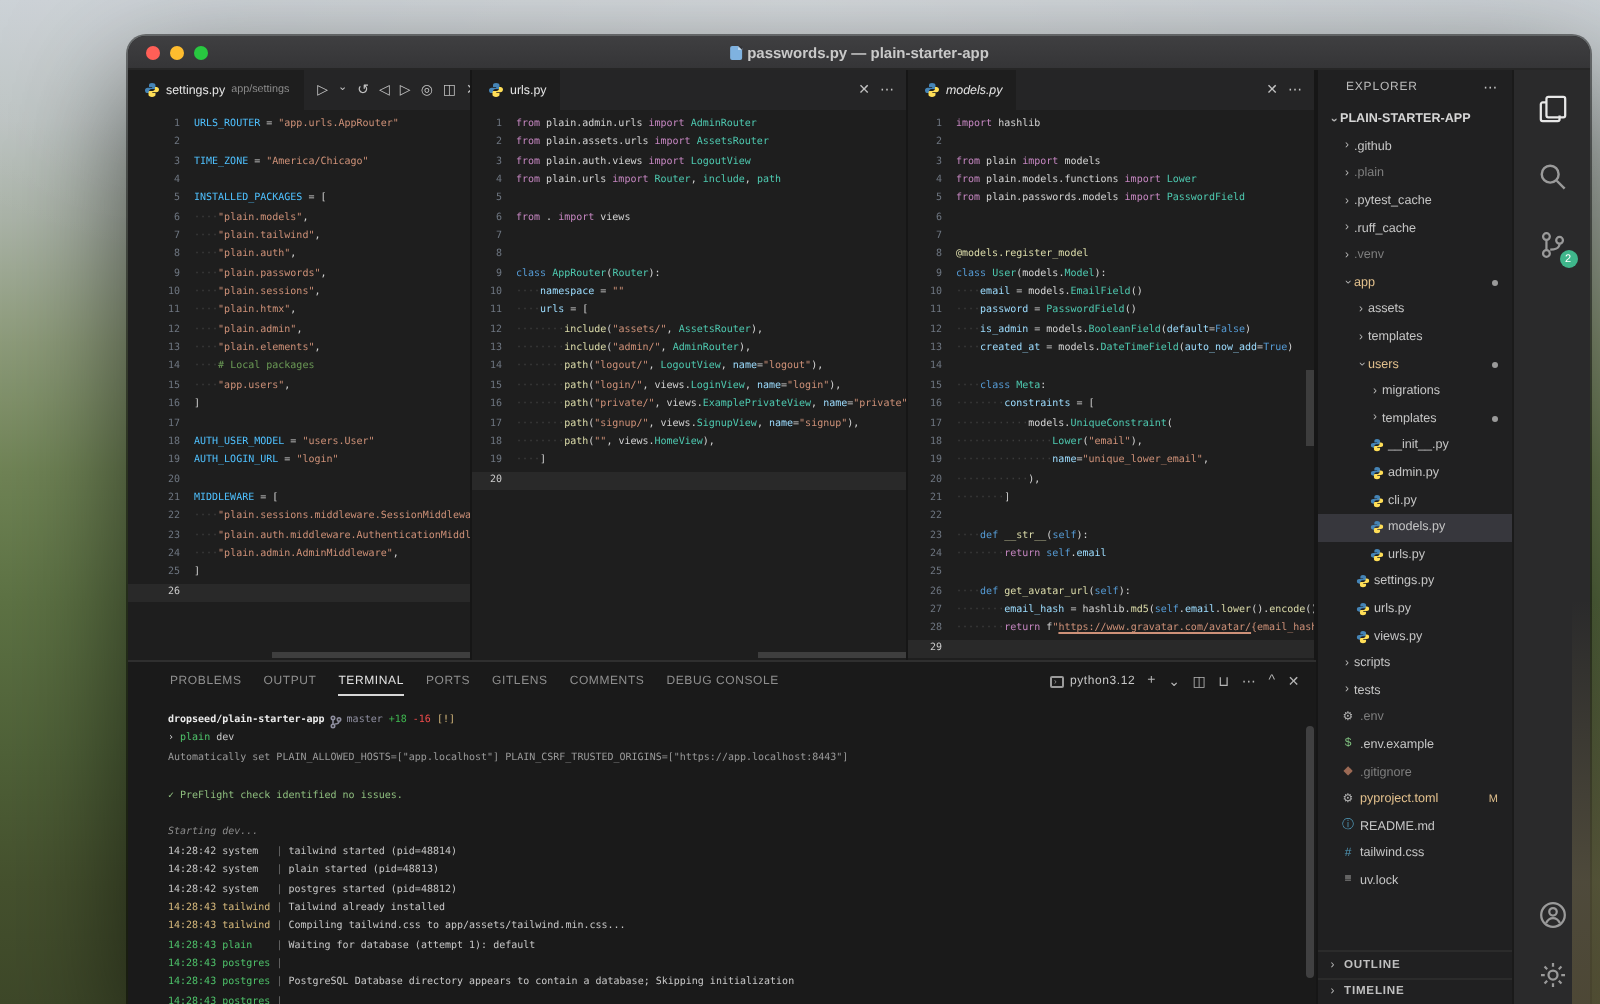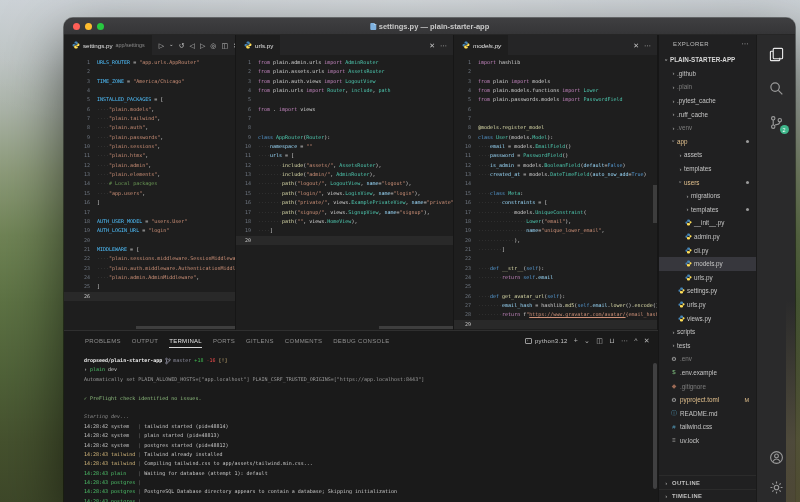--- a/index.html
+++ b/index.html
@@ -125,21 +125,21 @@
   <div class="window">
 
     <div class="titlebar">
       <div class="lights">
         <span class="light r"></span>
         <span class="light y"></span>
         <span class="light g"></span>
       </div>
       <div class="wtitle">
         <span class="doc-ic"></span>
-        <span>settings.py — plain-starter-app</span>
+        <span>passwords.py — plain-starter-app</span>
       </div>
     </div>
 
     <div class="body">
       <div class="editor-col">
         <div class="groups" id="groups">
           <div class="group g1">
             <div class="tabbar">
                 <div class="tab">
                   <svg width="8" height="8" viewBox="0 0 16 16">

